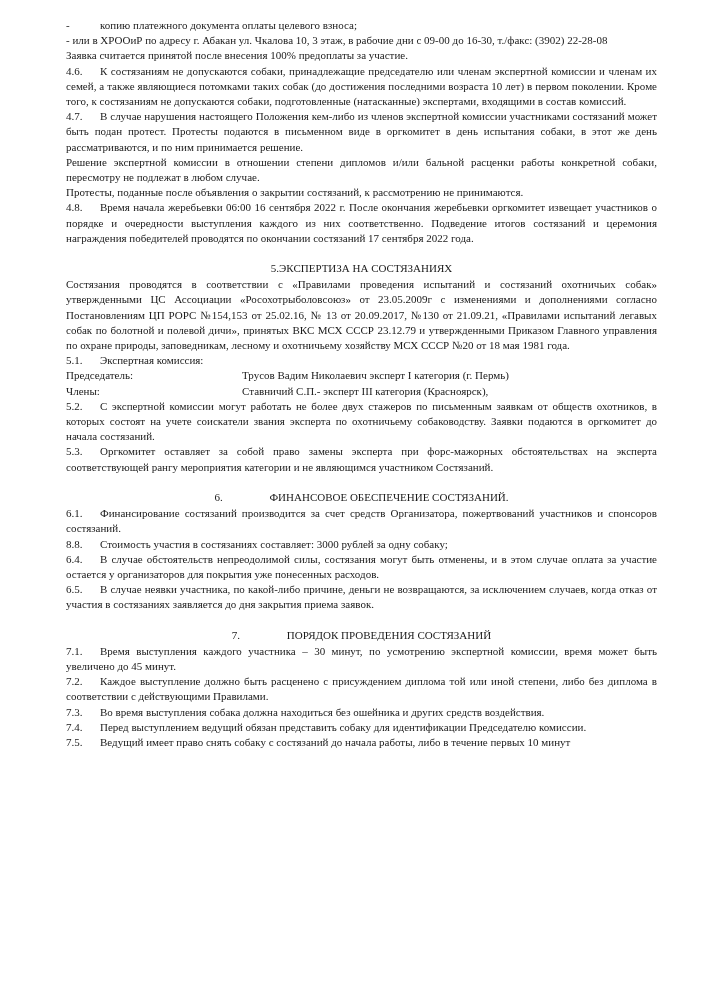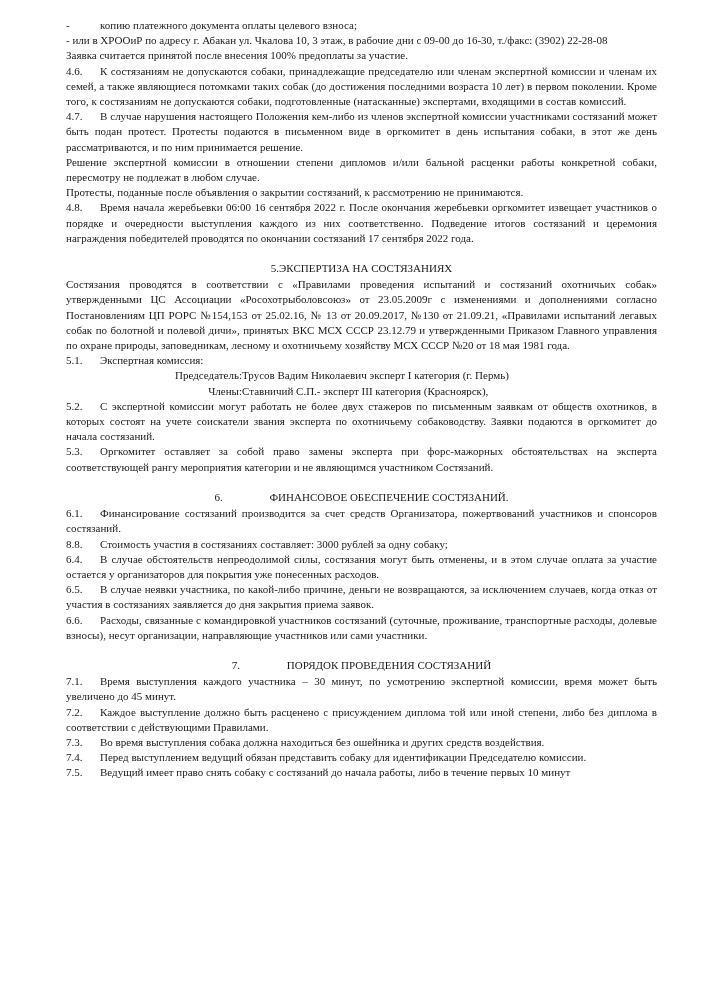--- a/index.html
+++ b/index.html
@@ -8,21 +8,21 @@
     position: absolute; left: 66px; top: 18px; width: 591px;
     font-family: "Liberation Serif", serif; font-size: 11px; line-height: 15.2px;
     color: #1a1a1a;
   }
   .p { margin: 0; text-align: justify; }
   .p.last { text-align-last: left; }
   .num { display: inline-block; width: 34px; }
   .dash { display: inline-block; width: 34px; }
   .heading { text-align: center; margin-top: 15px; margin-bottom: 1px; }
   .heading .hnum { display: inline-block; width: 55px; text-align: left; }
-  .row { display: flex; text-align: right; }
+  .row { display: flex; }
   .row .lbl { width: 176px; }
 </style>
 </head>
 <body>
 
 <div class="page">
 
   <p class="p"><span class="dash">-</span><span>копию платежного документа оплаты целевого взноса;</span></p>
   <p class="p last">- или в ХРООиР по адресу г. Абакан ул. Чкалова 10, 3 этаж, в рабочие дни с 09-00 до 16-30, т./факс: (3902) 22-28-08</p>
   <p class="p last">Заявка считается принятой после внесения 100% предоплаты за участие.</p>
@@ -46,21 +46,20 @@
     </div>
   <p class="p last"><span class="num">5.2.</span><span>С экспертной комиссии могут работать не более двух стажеров по письменным заявкам от обществ охотников, в которых состоят на учете соискатели звания эксперта по охотничьему собаководству. Заявки подаются в оргкомитет до начала состязаний.</span></p>
   <p class="p last"><span class="num">5.3.</span><span>Оргкомитет оставляет за собой право замены эксперта при форс-мажорных обстоятельствах на эксперта соответствующей рангу мероприятия категории и не являющимся участником Состязаний.</span></p>
 
   <div class="heading"><span class="hnum">6.</span><span>ФИНАНСОВОЕ ОБЕСПЕЧЕНИЕ СОСТЯЗАНИЙ.</span></div>
   <div>
     <p class="p last"><span class="num">6.1.</span><span>Финансирование состязаний производится за счет средств Организатора, пожертвований участников  и спонсоров состязаний.</span></p>
     <p class="p last"><span class="num">8.8.</span><span>Стоимость участия в состязаниях составляет: 3000 рублей за одну собаку;</span></p>
     <p class="p last"><span class="num">6.4.</span><span>В случае обстоятельств непреодолимой силы, состязания могут быть отменены, и в этом случае оплата за участие остается у организаторов для покрытия уже понесенных расходов.</span></p>
     <p class="p last"><span class="num">6.5.</span><span>В случае неявки участника, по какой-либо причине, деньги не возвращаются, за исключением случаев, когда отказ от участия в состязаниях заявляется до дня закрытия приема заявок.</span></p>
-    <p class="p last"><span class="num">6.6.</span><span>Расходы, связанные с командировкой участников состязаний (суточные, проживание, транспортные расходы, долевые взносы), несут организации, направляющие участников или сами участники.</span></p>
   </div>
 
   <div class="heading"><span class="hnum">7.</span><span>ПОРЯДОК ПРОВЕДЕНИЯ СОСТЯЗАНИЙ</span></div>
   <div>
     <p class="p last"><span class="num">7.1.</span><span>Время выступления каждого участника – 30 минут, по усмотрению экспертной комиссии, время может быть увеличено до 45 минут.</span></p>
     <p class="p last"><span class="num">7.2.</span><span>Каждое выступление должно быть расценено с присуждением диплома той или иной степени, либо без диплома в соответствии с действующими Правилами.</span></p>
     <p class="p last"><span class="num">7.3.</span><span>Во время выступления собака должна находиться без ошейника и других средств воздействия.</span></p>
     <p class="p last"><span class="num">7.4.</span><span>Перед выступлением ведущий обязан представить собаку для идентификации Председателю комиссии.</span></p>
     <p class="p last"><span class="num">7.5.</span><span>Ведущий имеет право снять собаку с состязаний до начала работы, либо в течение первых 10 минут</span></p>
   </div>

